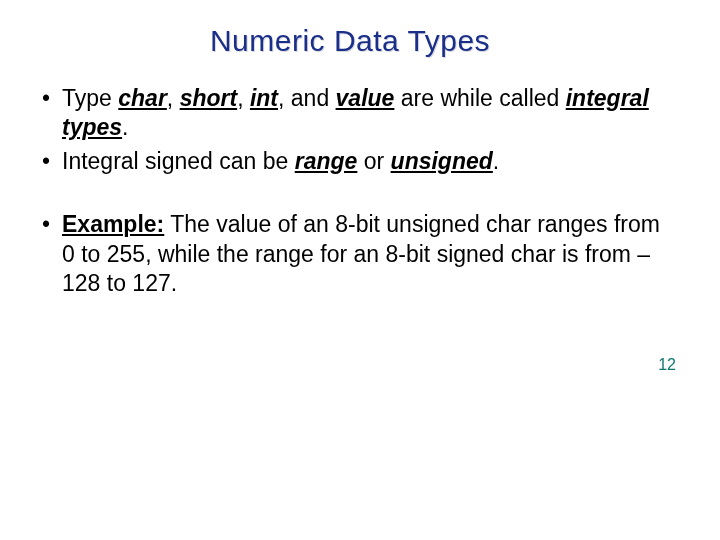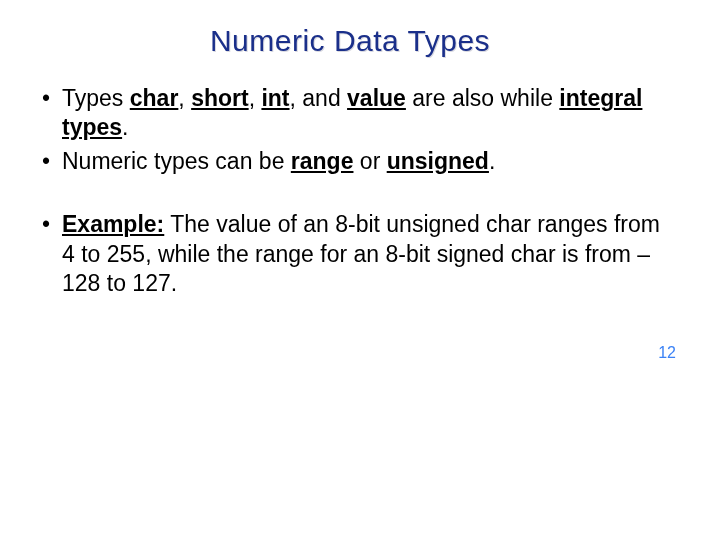--- a/index.html
+++ b/index.html
@@ -45,51 +45,51 @@
     content: "•";
     position: absolute;
     left: 4px;
     top: 0;
     font-size: 23px;
   }
   .spacer {
     height: 30px;
   }
   .b { font-weight: bold; text-decoration: underline; }
-  .u { text-decoration: underline; }
+  .u { text-decoration: underline; font-style: italic; }
   .page-num {
     position: absolute;
     right: 44px;
-    bottom: 26px;
+    bottom: 14px;
     font-size: 16px;
-    color: #3b82f6;
+    color: #0f766e;
   }
 </style>
 </head>
 <body>
 
 <div class="slide">
 
   <h1 class="title">Numeric Data Types</h1>
 
   <ul class="bullets">
 
     <li>
-      <span>Types </span><span class="b u">char</span><span>, </span><span class="b u">short</span><span>, </span><span class="b u">int</span><span>, and </span><span class="b u">value</span><span> are also while </span><span class="b u">integral types</span><span>.</span>
+      <span>Type </span><span class="b u">char</span><span>, </span><span class="b u">short</span><span>, </span><span class="b u">int</span><span>, and </span><span class="b u">value</span><span> are while called </span><span class="b u">integral types</span><span>.</span>
     </li>
 
     <li>
-      <span>Numeric types can be </span><span class="b u">range</span><span> or </span><span class="b u">unsigned</span><span>.</span>
+      <span>Integral signed can be </span><span class="b u">range</span><span> or </span><span class="b u">unsigned</span><span>.</span>
     </li>
 
   </ul>
 
   <div class="spacer"></div>
 
   <ul class="bullets">
     <li>
-      <span class="b">Example:</span><span> The value of an 8-bit unsigned char ranges from 4 to 255, while the range for an 8-bit signed char is from –128 to 127.</span>
+      <span class="b">Example:</span><span> The value of an 8-bit unsigned char ranges from 0 to 255, while the range for an 8-bit signed char is from –128 to 127.</span>
     </li>
   </ul>
 
   <div class="page-num">12</div>
 
 </div>
 
 </body></html>

